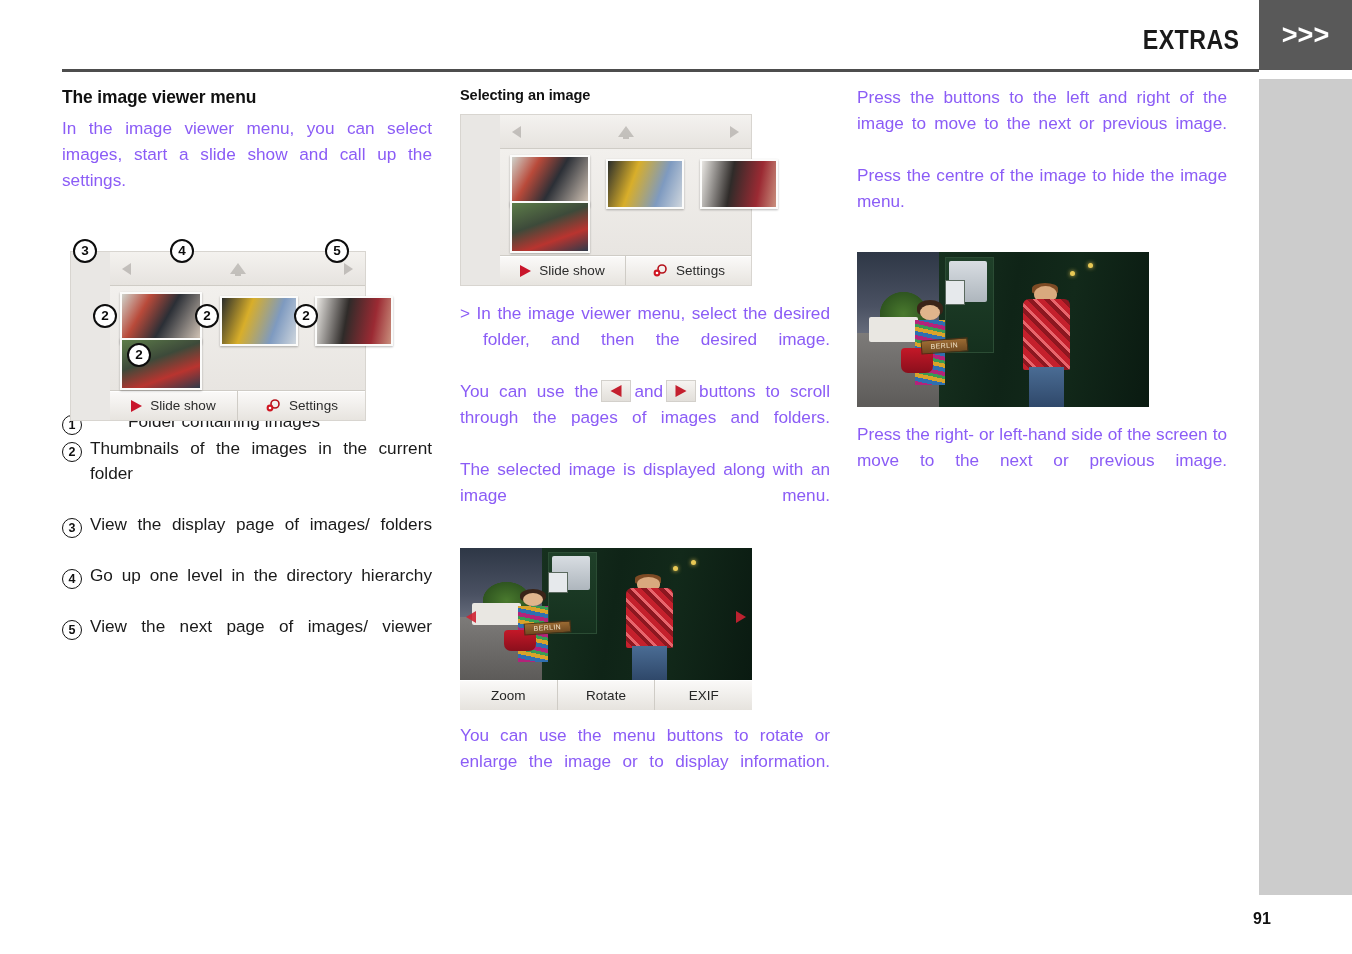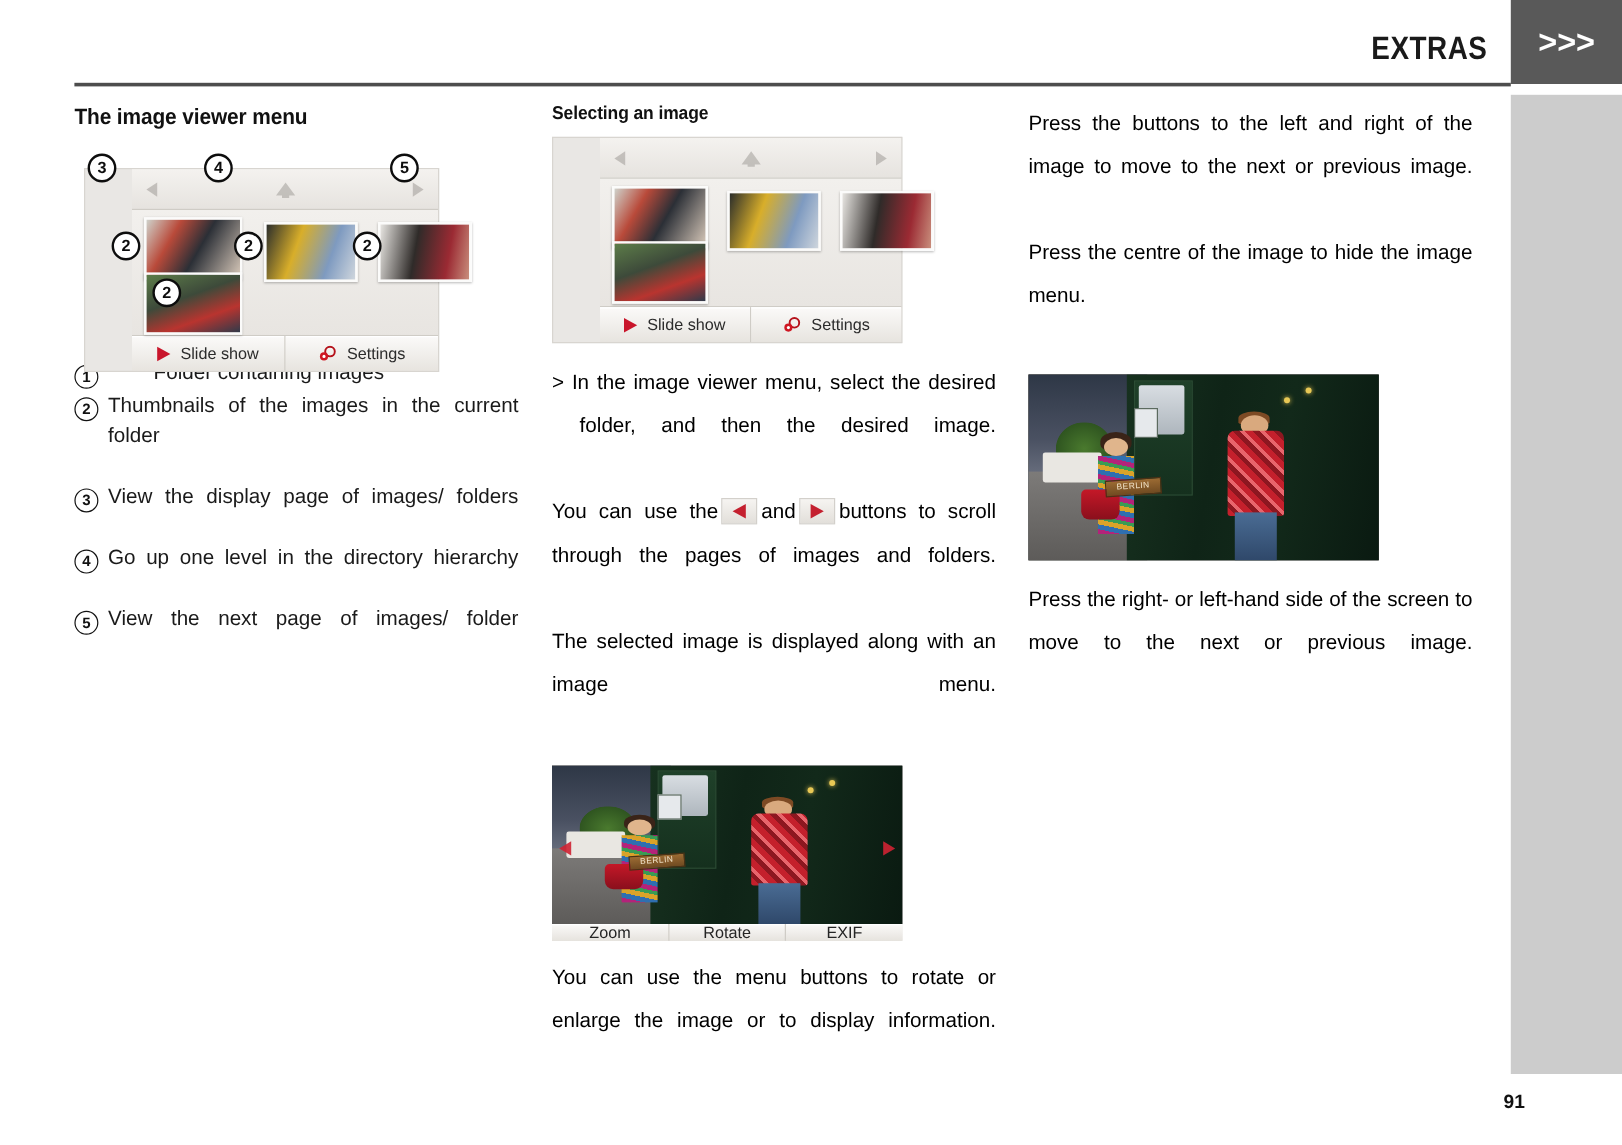--- a/index.html
+++ b/index.html
@@ -52,21 +52,21 @@
 
   h2.sec {
     font-size: 18.5px; font-weight: 700; color: #111;
     letter-spacing: -0.1px; margin-bottom: 7px;
     font-family: "Liberation Sans", sans-serif;
     transform: scaleX(0.94); transform-origin: left center;
   }
   h2.sec.small { font-size: 15.5px; margin-bottom: 10px; }
 
   p.body {
-    font-size: 17.2px; line-height: 36px; color: #000000;
+    font-size: 17.2px; line-height: 26px; color: #8b5cf6;
     text-align: justify; text-justify: inter-word;
     font-family: "Liberation Sans", sans-serif;
     font-weight: 300;
   }
   p.tight { margin: 0; }
 
   
   p.body::after { content: ""; display: inline-block; width: 100%; }
 
   
@@ -222,21 +222,21 @@
     position:absolute; width:5px; height:5px; border-radius:50%;
     background: #e8c855; box-shadow: 0 0 4px #e8c855;
   }
   .photo .arrow-l, .photo .arrow-r {
     position:absolute; top:48%; width:0; height:0; opacity:.9;
   }
   .photo .arrow-l { left:2%;  border-top:6px solid transparent; border-bottom:6px solid transparent; border-right:10px solid #cf2233; }
   .photo .arrow-r { right:2%; border-top:6px solid transparent; border-bottom:6px solid transparent; border-left:10px solid #cf2233; }
 
   .photo-menu {
-    height: 14px; display: flex;
+    height: 30px; display: flex;
     background: linear-gradient(#efedea, #dedbd6);
   }
   .photo-menu .pm-btn {
     flex: 1 1 0; display:flex; align-items:center; justify-content:center;
     font-size: 13.5px; color:#252525;
     font-family:"Liberation Sans", sans-serif;
     background: linear-gradient(#fbfaf9, #e6e3de);
     border-right: 1px solid #cfccc6;
     box-shadow: inset 0 1px 0 #fff;
   }
@@ -277,20 +277,21 @@
     <span class="hdr-chevrons">&gt;&gt;&gt;</span>
   </div>
   <div class="hdr-rule"></div>
 
   <div class="side-band"></div>
   <div class="page-num">91</div>
 
   <div class="col col-1">
 
     <h2 class="sec">The image viewer menu</h2>
+    <p class="body">In the image viewer menu, you can select images, start a slide show and call up the settings.</p>
 
     <div style="position:relative; margin-top:14px; width:305px; height:170px;">
 
       <div class="device" style="position:absolute; left:8px; top:18px; width:296px;">
         <div class="device-topbar">
           <span class="tri tri-left"></span>
           <span class="up-folder">
             <svg viewBox="0 0 18 16" width="18" height="16" aria-hidden="true">
               <path d="M1 13 L9 2 L17 13 L12 13 L12 15 L6 15 L6 13 Z" fill="#9b9893"></path>
             </svg>
@@ -348,21 +349,21 @@
       <div class="legend-row">
         <span class="num-badge">3</span>
         <span class="legend-text">View the display page of images/ folders</span>
       </div>
       <div class="legend-row">
         <span class="num-badge">4</span>
         <span class="legend-text">Go up one level in the directory hierarchy</span>
       </div>
       <div class="legend-row">
         <span class="num-badge">5</span>
-        <span class="legend-text">View the next page of images/ folder</span>
+        <span class="legend-text">View the next page of images/ viewer</span>
       </div>
     </div>
   </div>
 
   <div class="col col-2">
 
     <h2 class="sec small">Selecting an image</h2>
 
     <div class="device" style="width:292px;">
       <div class="device-topbar">

